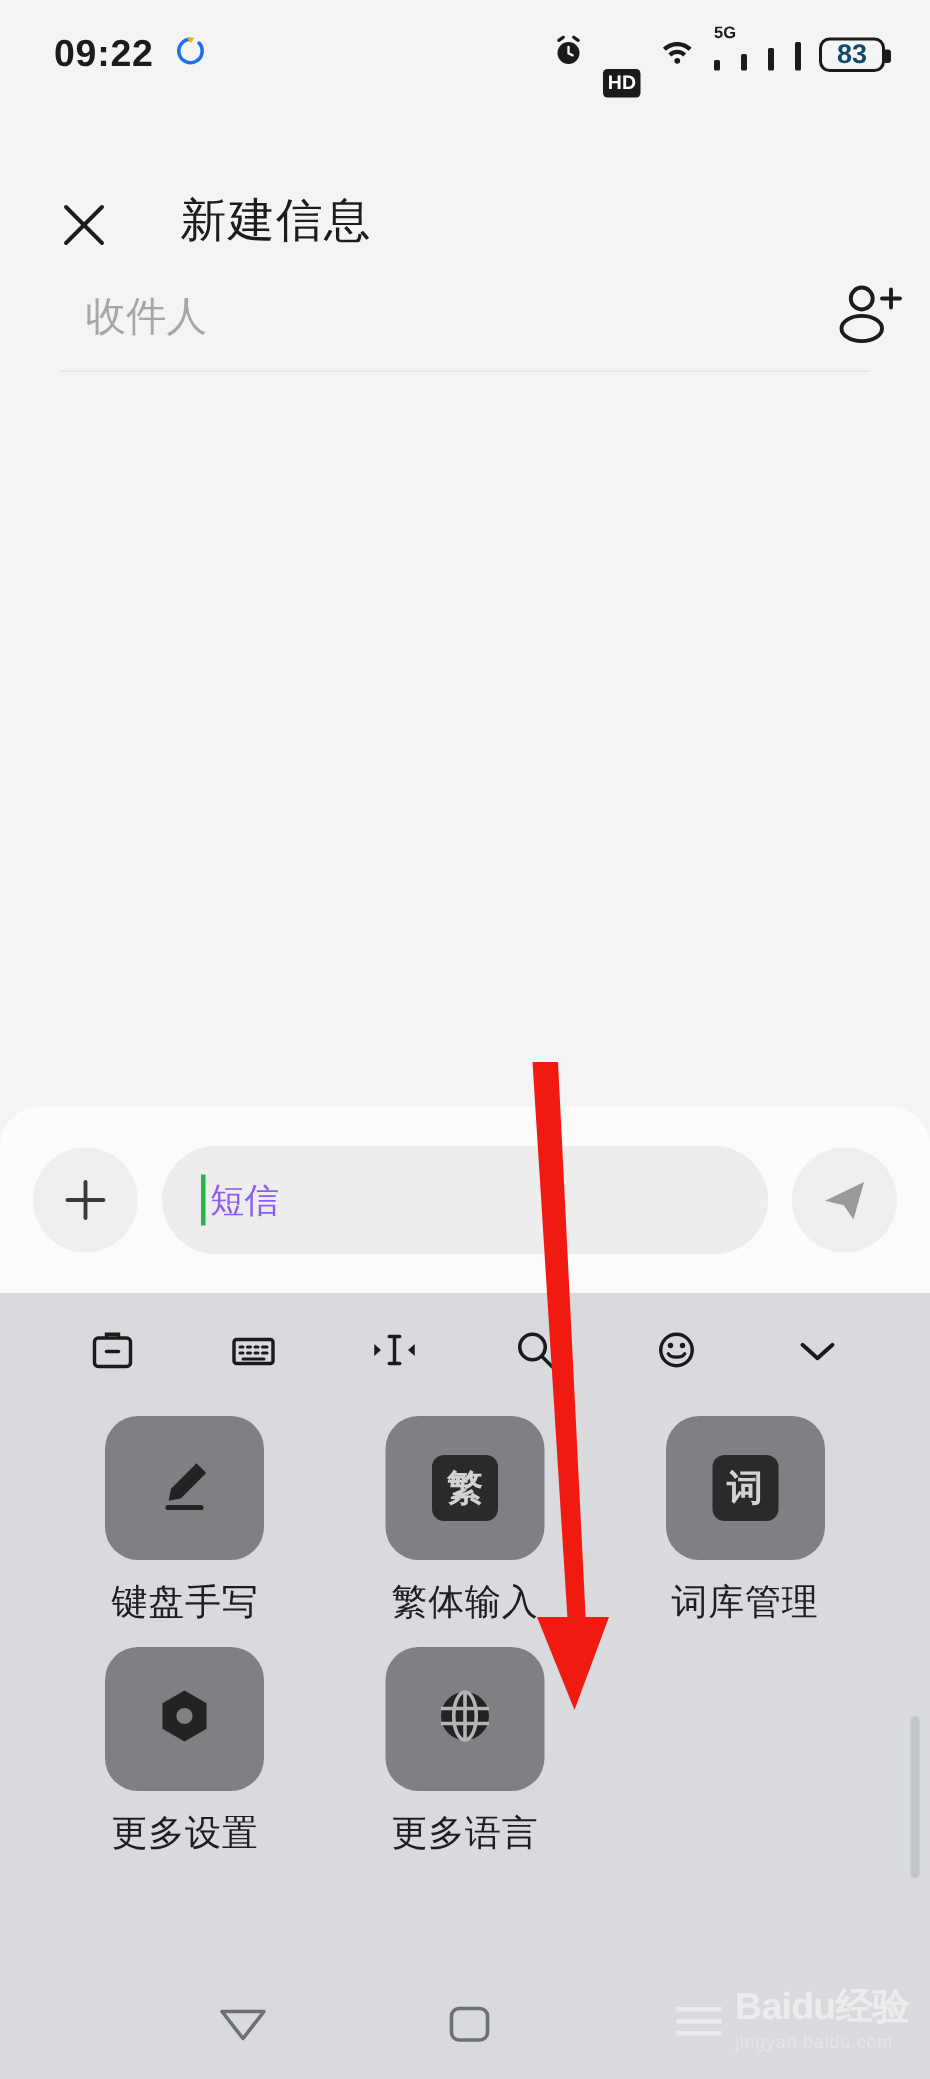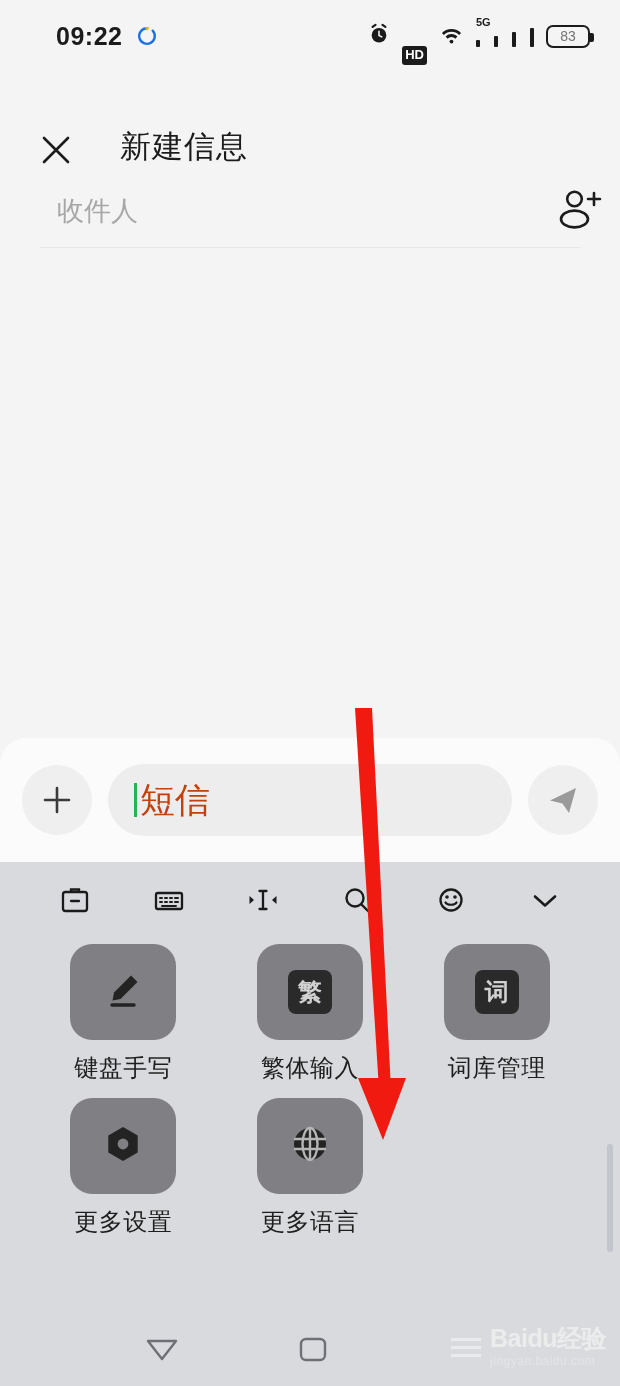--- a/index.html
+++ b/index.html
@@ -14,38 +14,38 @@
     width:620px; height:1386px;
     background:#f4f4f4;
   }
 
   
   #statusbar {
     position:absolute; top:0; left:0; width:620px; height:72px;
     display:flex; align-items:center; justify-content:space-between;
     padding:0 30px 0 36px;
   }
-  .sb-left { display:flex; align-items:flex-end; gap:14px;margin-left:20px; }
+  .sb-left { display:flex; align-items:center; gap:14px; }
   .sb-time { font-size:25px; font-weight:700; color:#1b1b1b; letter-spacing:.5px; }
   .sb-right { display:flex; align-items:center; gap:12px; }
   .hd-badge {
     font-size:13px; font-weight:700; color:#fff; background:#1b1b1b;
     border-radius:3px; padding:1px 3px; line-height:1.25;
     font-family:"Liberation Sans",sans-serif;
     margin-top:39px;
   }
   .batt {
     width:44px; height:23px; border:2.5px solid #1b1b1b; border-radius:7px;
     display:flex; align-items:center; justify-content:center; position:relative;
   }
   .batt:after {
     content:""; position:absolute; right:-6px; top:6px;
     width:4px; height:9px; background:#1b1b1b; border-radius:0 2px 2px 0;
   }
-  .batt span { font-size:14px; font-weight:400; color:#737373; }
+  .batt span { font-size:18px; font-weight:700; color:#0c4a6e; }
   .sig { display:flex; align-items:flex-end; gap:14px; height:22px; position:relative; }
   .sig i { display:block; width:4px; background:#1b1b1b; border-radius:1px; }
   .fiveg {
     position:absolute; left:0; top:-9px; font-size:11px; font-weight:700; color:#1b1b1b;
   }
 
   
   #appbar {
     position:absolute; top:72px; left:0; width:620px; height:96px;
     display:flex; align-items:flex-end; padding-left:38px; gap:46px;
@@ -81,21 +81,21 @@
   }
   #attach-btn {
     width:70px; height:70px; border-radius:50%; background:#efefef;
     display:flex; align-items:center; justify-content:center; flex:0 0 auto; cursor:pointer;
   }
   #msg-field {
     flex:1; height:72px; background:#ededed; border-radius:36px;
     display:flex; align-items:center; padding:0 26px; position:relative; cursor:text;
   }
   #caret { width:3px; height:34px; background:#21b54a; margin-right:3px; }
-  #msg-placeholder { font-size:35px; color:#c2410c; }
+  #msg-placeholder { font-size:23px; color:#8b5cf6; }
   #send-btn {
     width:70px; height:70px; border-radius:50%; background:#efefef;
     display:flex; align-items:center; justify-content:center; flex:0 0 auto; cursor:pointer;
   }
 
   
   #kbpanel {
     position:absolute; top:862px; left:0; width:620px; height:448px;
     background:#d8dade;
   }

